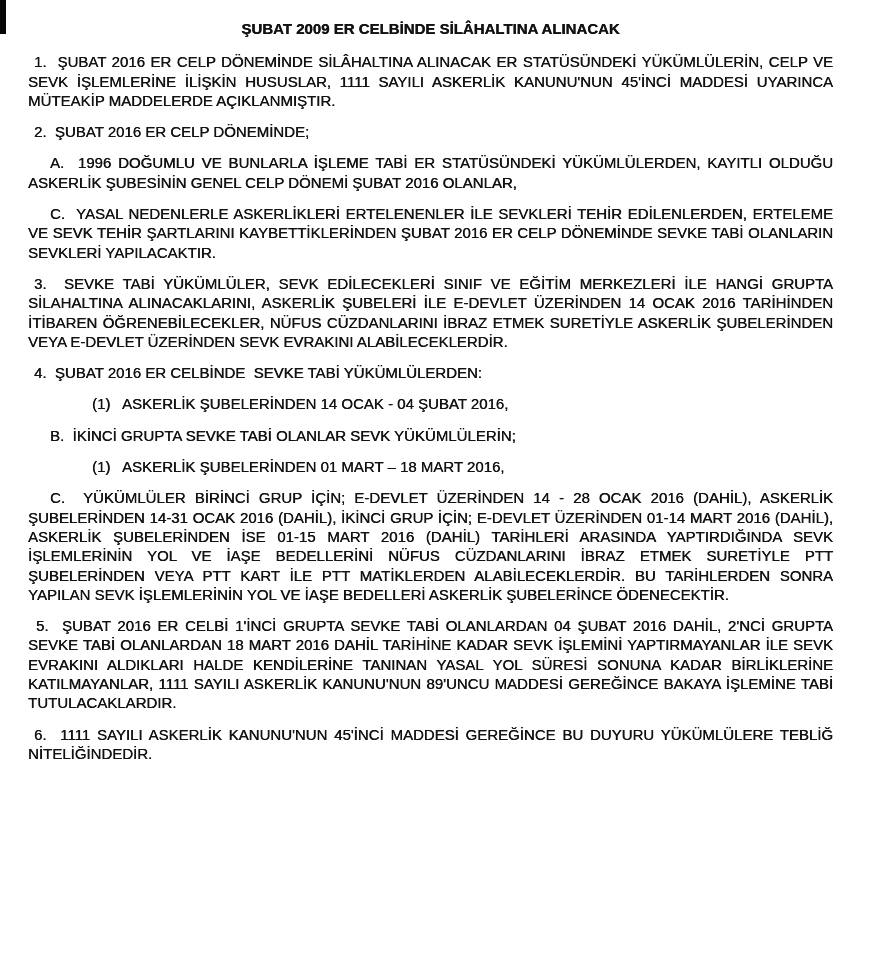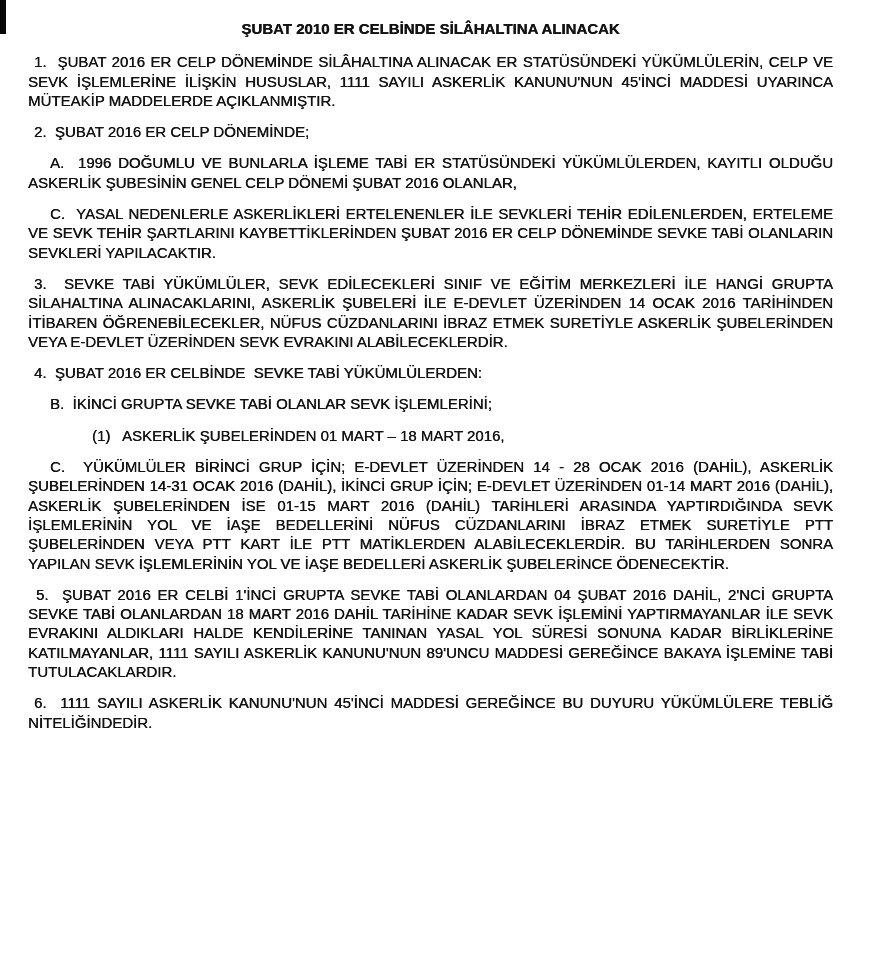--- a/index.html
+++ b/index.html
@@ -45,27 +45,28 @@
   .indent-item { text-indent: 64px; }
   .indent-five { text-indent: 8px;  }
 </style>
 </head>
 <body>
 
 <div class="page">
   <div class="scan-artifact"></div>
 
   <div class="doc-title">
-    <div>ŞUBAT 2010 ER CELBİNDE SİLÂHALTINA ALINACAK</div>
+    <div>ŞUBAT 2009 ER CELBİNDE SİLÂHALTINA ALINACAK</div>
   </div>
 
   <p class="para indent-main">1.  ŞUBAT 2016 ER CELP DÖNEMİNDE SİLÂHALTINA ALINACAK ER STATÜSÜNDEKİ YÜKÜMLÜLERİN, CELP VE SEVK İŞLEMLERİNE İLİŞKİN HUSUSLAR, 1111 SAYILI ASKERLİK KANUNU'NUN 45'İNCİ MADDESİ UYARINCA MÜTEAKİP MADDELERDE AÇIKLANMIŞTIR.</p>
   <p class="para indent-main">2.  ŞUBAT 2016 ER CELP DÖNEMİNDE;</p>
   <p class="para indent-sub">A.  1996 DOĞUMLU VE BUNLARLA İŞLEME TABİ ER STATÜSÜNDEKİ YÜKÜMLÜLERDEN, KAYITLI OLDUĞU ASKERLİK ŞUBESİNİN GENEL CELP DÖNEMİ ŞUBAT 2016 OLANLAR,</p>
   <p class="para indent-sub">C.  YASAL NEDENLERLE ASKERLİKLERİ ERTELENENLER İLE SEVKLERİ TEHİR EDİLENLERDEN, ERTELEME VE SEVK TEHİR ŞARTLARINI KAYBETTİKLERİNDEN ŞUBAT 2016 ER CELP DÖNEMİNDE SEVKE TABİ OLANLARIN SEVKLERİ YAPILACAKTIR.</p>
   <p class="para indent-main">3.  SEVKE TABİ YÜKÜMLÜLER, SEVK EDİLECEKLERİ SINIF VE EĞİTİM MERKEZLERİ İLE HANGİ GRUPTA SİLAHALTINA ALINACAKLARINI, ASKERLİK ŞUBELERİ İLE E-DEVLET ÜZERİNDEN 14 OCAK 2016 TARİHİNDEN İTİBAREN ÖĞRENEBİLECEKLER, NÜFUS CÜZDANLARINI İBRAZ ETMEK SURETİYLE ASKERLİK ŞUBELERİNDEN VEYA E-DEVLET ÜZERİNDEN SEVK EVRAKINI ALABİLECEKLERDİR.</p>
   <p class="para indent-main">4.  ŞUBAT 2016 ER CELBİNDE  SEVKE TABİ YÜKÜMLÜLERDEN:</p>
-  <p class="para indent-sub">B.  İKİNCİ GRUPTA SEVKE TABİ OLANLAR SEVK İŞLEMLERİNİ;</p>
+  <p class="para indent-item">(1)   ASKERLİK ŞUBELERİNDEN 14 OCAK - 04 ŞUBAT 2016,</p>
+  <p class="para indent-sub">B.  İKİNCİ GRUPTA SEVKE TABİ OLANLAR SEVK YÜKÜMLÜLERİN;</p>
   <p class="para indent-item">(1)   ASKERLİK ŞUBELERİNDEN 01 MART – 18 MART 2016,</p>
   <p class="para indent-sub">C.  YÜKÜMLÜLER BİRİNCİ GRUP İÇİN; E-DEVLET ÜZERİNDEN 14 - 28 OCAK 2016 (DAHİL), ASKERLİK ŞUBELERİNDEN 14-31 OCAK 2016 (DAHİL), İKİNCİ GRUP İÇİN; E-DEVLET ÜZERİNDEN 01-14 MART 2016 (DAHİL), ASKERLİK ŞUBELERİNDEN İSE 01-15 MART 2016 (DAHİL) TARİHLERİ ARASINDA YAPTIRDIĞINDA SEVK İŞLEMLERİNİN YOL VE İAŞE BEDELLERİNİ NÜFUS CÜZDANLARINI İBRAZ ETMEK SURETİYLE PTT ŞUBELERİNDEN VEYA PTT KART İLE PTT MATİKLERDEN ALABİLECEKLERDİR. BU TARİHLERDEN SONRA YAPILAN SEVK İŞLEMLERİNİN YOL VE İAŞE BEDELLERİ ASKERLİK ŞUBELERİNCE ÖDENECEKTİR.</p>
   <p class="para indent-five">5.  ŞUBAT 2016 ER CELBİ 1'İNCİ GRUPTA SEVKE TABİ OLANLARDAN 04 ŞUBAT 2016 DAHİL, 2'NCİ GRUPTA SEVKE TABİ OLANLARDAN 18 MART 2016 DAHİL TARİHİNE KADAR SEVK İŞLEMİNİ YAPTIRMAYANLAR İLE SEVK EVRAKINI ALDIKLARI HALDE KENDİLERİNE TANINAN YASAL YOL SÜRESİ SONUNA KADAR BİRLİKLERİNE KATILMAYANLAR, 1111 SAYILI ASKERLİK KANUNU'NUN 89'UNCU MADDESİ GEREĞİNCE BAKAYA İŞLEMİNE TABİ TUTULACAKLARDIR.</p>
   <p class="para indent-main">6.  1111 SAYILI ASKERLİK KANUNU'NUN 45'İNCİ MADDESİ GEREĞİNCE BU DUYURU YÜKÜMLÜLERE TEBLİĞ NİTELİĞİNDEDİR.</p>
 </div>
 
 </body></html>

